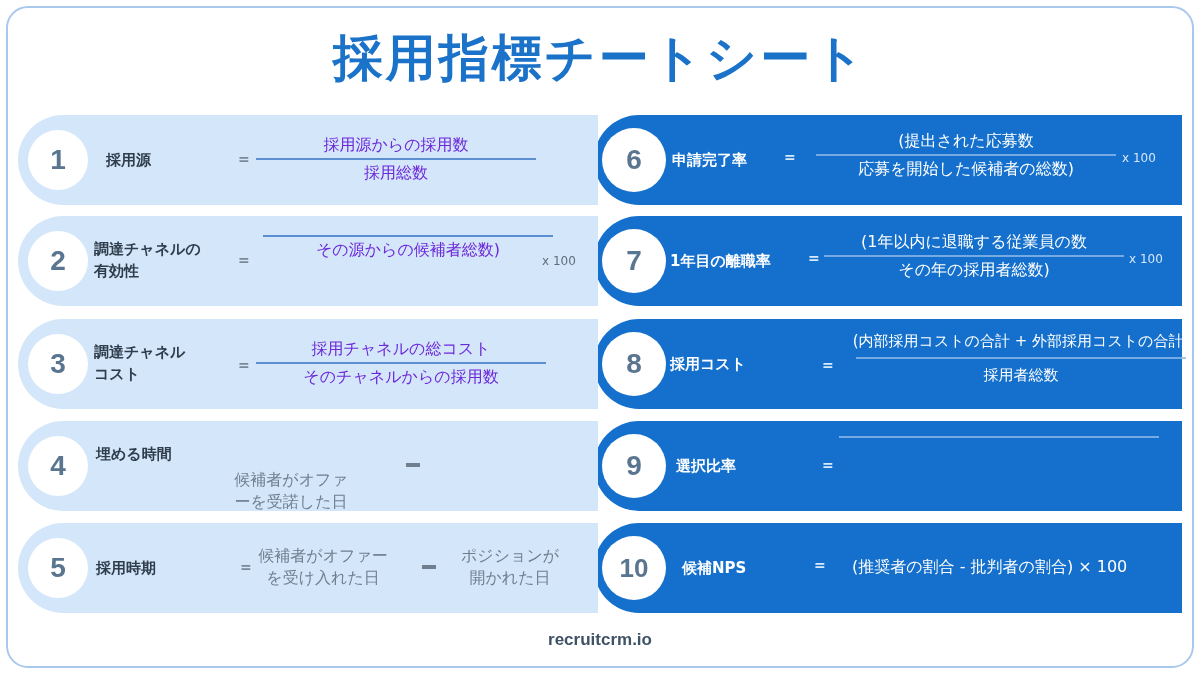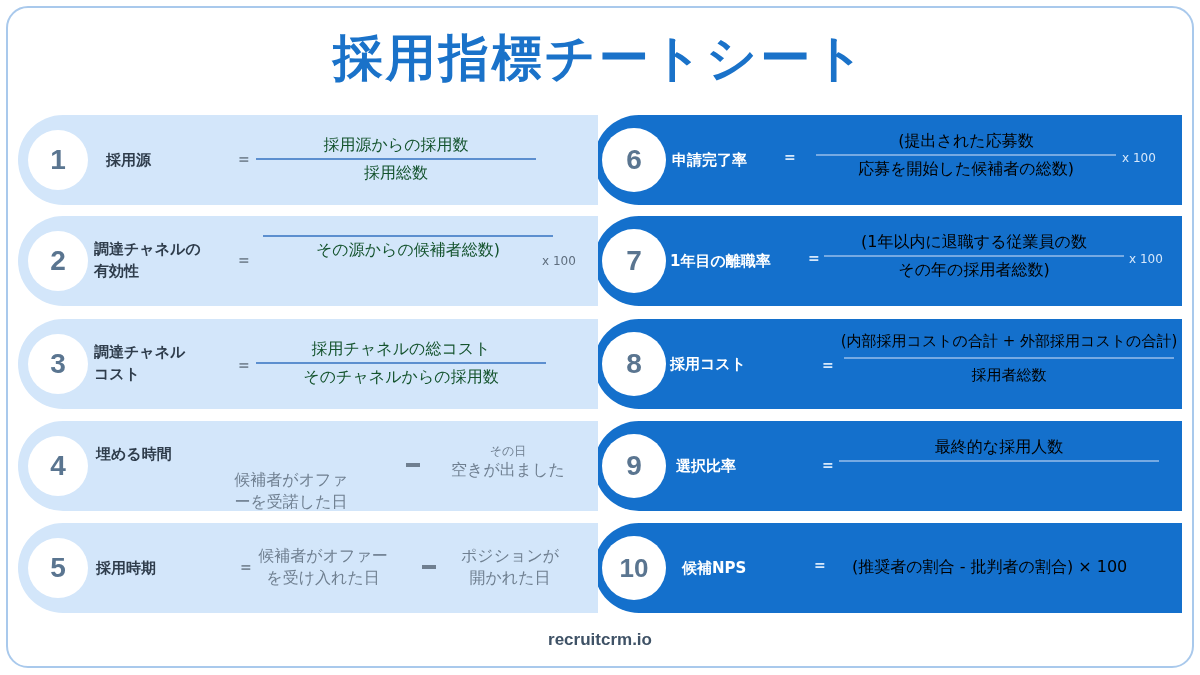--- a/index.html
+++ b/index.html
@@ -36,22 +36,22 @@
     .row-left .label { color: #2f3d4c; }
     .row-right .label { color: #ffffff; }
     .eq {
       position: absolute; font-size: 14px; font-weight: bold;
     }
     .row-left .eq { color: #7b8a99; }
     .row-right .eq { color: #d7e8fb; }
     .frac {
       position: absolute; text-align: center; font-size: 16px; line-height: 24px;
     }
-    .row-left .frac { color: #14532d; }
-    .row-right .frac { color: #000000; }
+    .row-left .frac { color: #6d28d9; }
+    .row-right .frac { color: #ffffff; }
     .frac .line { height: 2px; margin: 1px 0; }
     .row-left .frac .line { background: #5c8fcf; }
     .row-right .frac .line { background: #8fb9e8; opacity: .8; }
     .times {
       position: absolute; font-size: 12px;
     }
     .row-left .times { color: #5f6e7e; }
     .row-right .times { color: #d7e8fb; }
     .minus {
       position: absolute; width: 14px; height: 4px; background: #6f7f90;
@@ -92,33 +92,32 @@
     <div class="line"></div>
     <div>その年の採用者総数)</div>
   </div>
   <div class="times" style="left:535px; top:36px;">x 100</div>
 </div>
 
 <div class="row row-right" style="top:319px;">
   <div class="num-circle">8</div>
   <div class="label" style="left:76px; top:34px;">採用コスト</div>
   <div class="eq" style="left:228px; top:38px;">=</div>
-  <div class="frac" style="left:240px; top:10px; width:350px; font-size:15px;">
+  <div class="frac" style="left:252px; top:10px; width:350px; font-size:15px;">
     <div>(内部採用コストの合計 + 外部採用コストの合計)</div>
     <div class="line" style="margin:4px 10px;"></div>
     <div>採用者総数</div>
   </div>
 </div>
 
 <div class="row row-right" style="top:421px;">
   <div class="num-circle">9</div>
   <div class="label" style="left:82px; top:34px;">選択比率</div>
   <div class="eq" style="left:228px; top:36px;">=</div>
   <div class="frac" style="left:245px; top:14px; width:320px;">
-    <div>最終的な採用人数</div>
     <div class="line"></div>
   </div>
 </div>
 
 <div class="row row-right" style="top:523px;">
   <div class="num-circle" style="font-size:26px;">10</div>
   <div class="label" style="left:88px; top:34px;">候補NPS</div>
   <div class="eq" style="left:220px; top:34px;">=</div>
   <div class="frac" style="left:258px; top:32px; width:300px; text-align:left;">(推奨者の割合 - 批判者の割合) × 100</div>
 </div>
@@ -163,24 +162,20 @@
 </div>
 
 <div class="row row-left" style="top:421px; width:580px;">
   <div class="num-circle">4</div>
   <div class="label" style="left:78px; top:22px;">埋める時間</div>
   <div class="txt" style="left:208px; top:18px; width:130px;margin-top:30px;">
     <div>候補者がオファ</div>
     <div>ーを受諾した日</div>
   </div>
   <div class="minus" style="left:388px; top:42px;"></div>
-  <div class="txt" style="left:410px; top:22px; width:160px;">
-    <div class="small">その日</div>
-    <div>空きが出ました</div>
-  </div>
 </div>
 
 <div class="row row-left" style="top:523px; width:580px;">
   <div class="num-circle">5</div>
   <div class="label" style="left:78px; top:34px;">採用時期</div>
   <div class="eq" style="left:222px; top:36px;">=</div>
   <div class="txt" style="left:230px; top:22px; width:150px;">
     <div>候補者がオファー</div>
     <div>を受け入れた日</div>
   </div>

